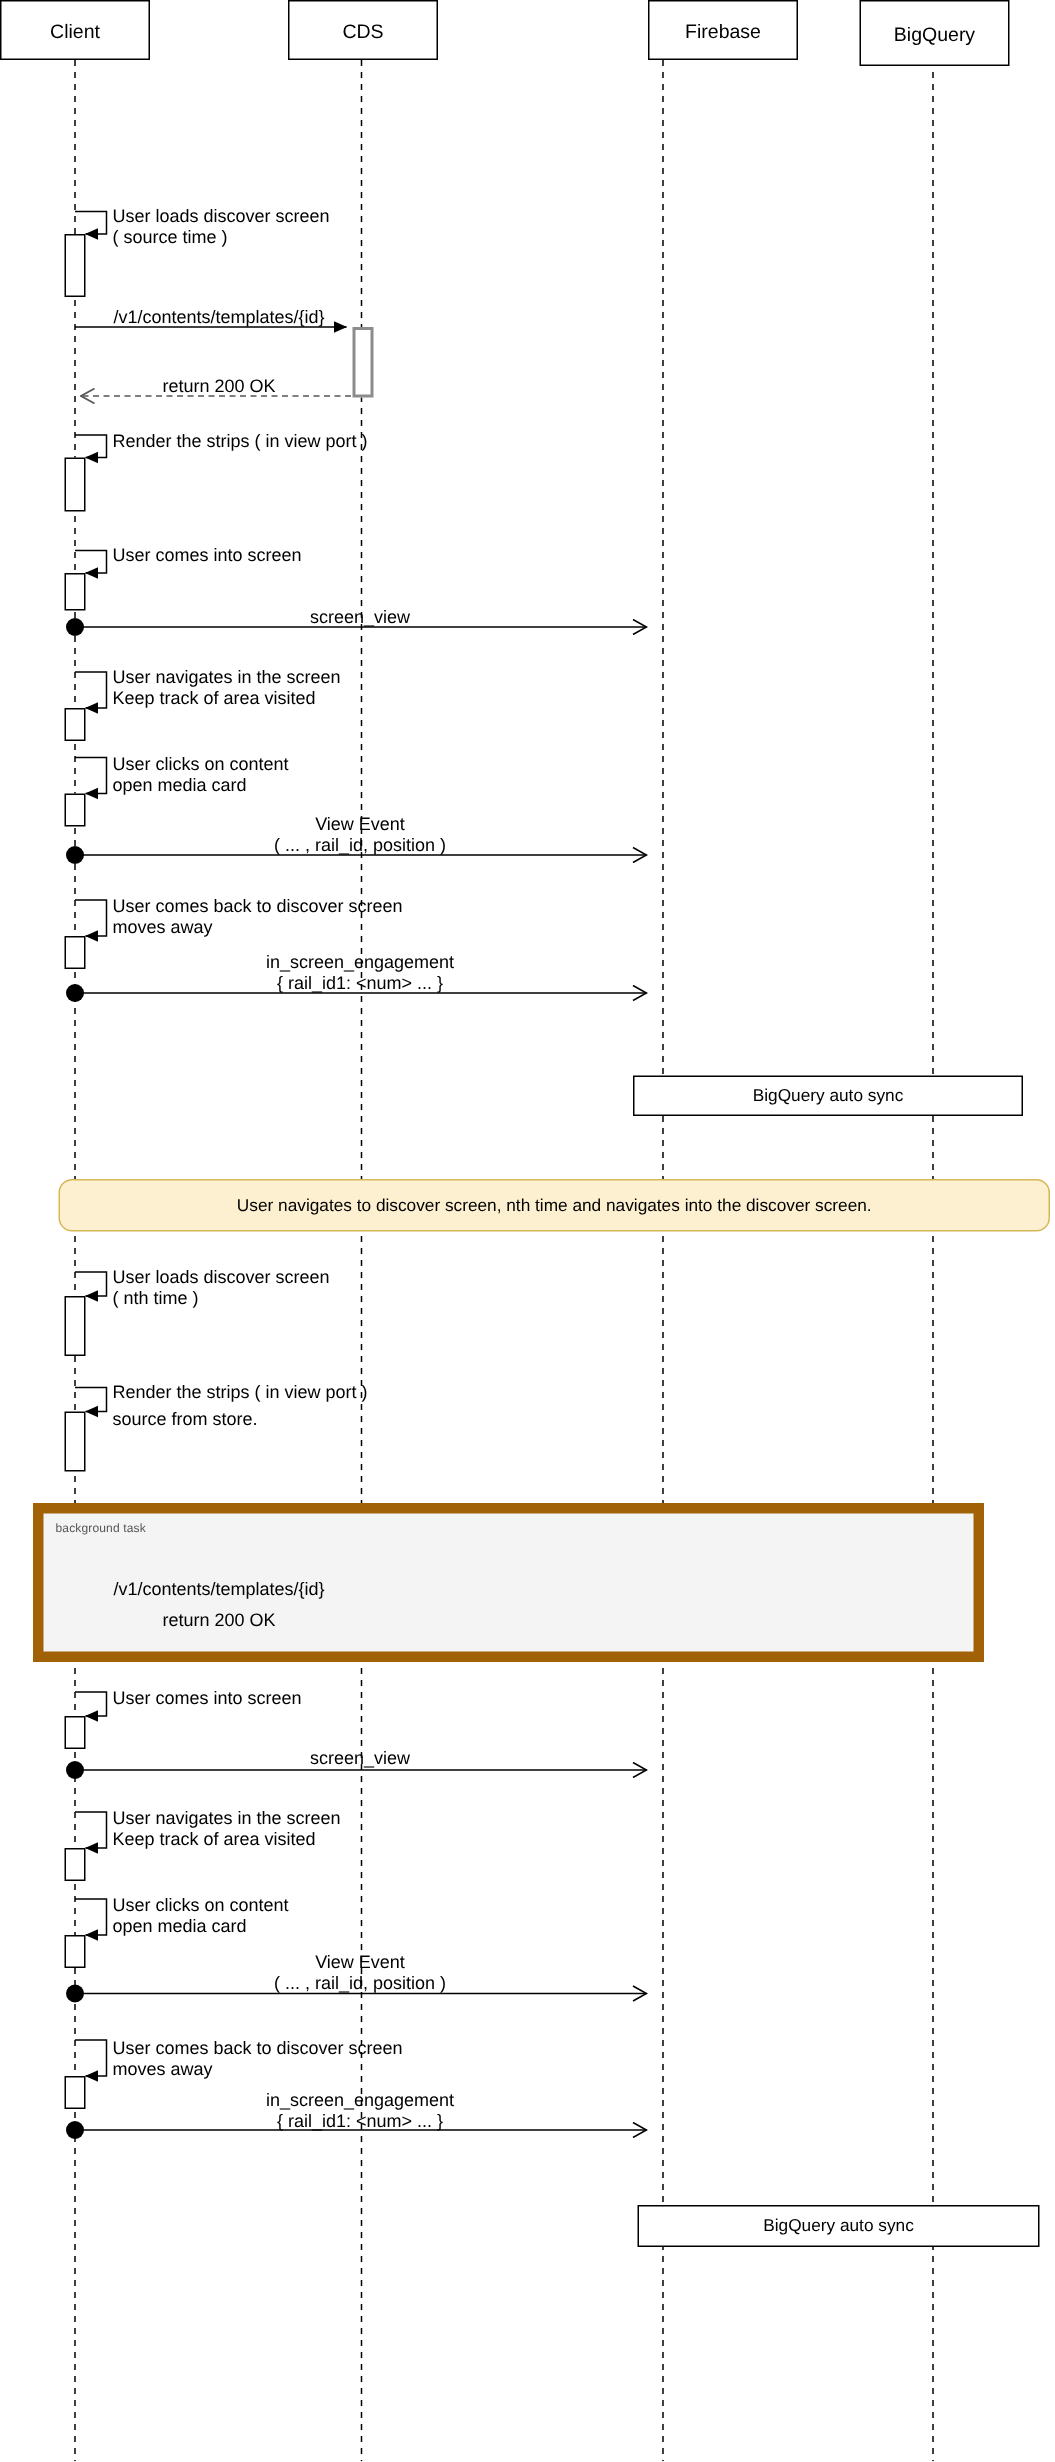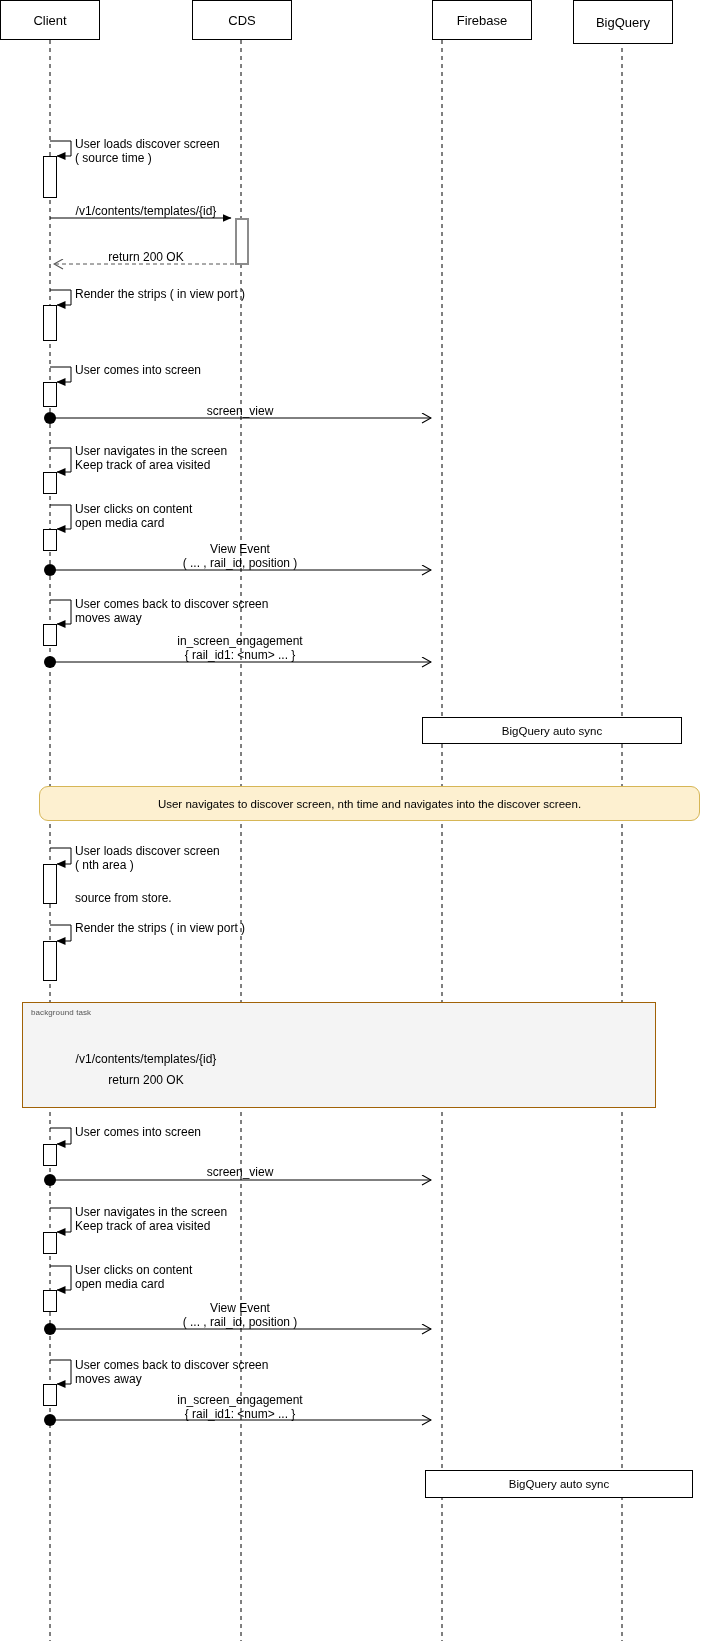--- a/index.html
+++ b/index.html
@@ -60,21 +60,21 @@
     align-items:center;
     justify-content:center;
     font-size:11.5px;
     color:#000000;
   }
   
   .fragment{
     position:absolute;
     box-sizing:border-box;
     background:#f4f4f4;
-    border:1px solid #a16207;
+    border:7px solid #a16207;
   }
   .fragment-label{
     position:absolute;
     font-size:8px;
     color:#555555;
     left:8px;
     top:5px;
     letter-spacing:.1px;
   }
   
@@ -283,24 +283,24 @@
 
   <div class="act" style="left:43px;top:864px;width:14px;height:40px;"></div>
   <div class="act" style="left:43px;top:941px;width:14px;height:40px;"></div>
   <div class="act-remote" style="left:235px;top:1066px;width:14px;height:24px;"></div>
   <div class="act" style="left:43px;top:1144px;width:14px;height:22px;"></div>
   <div class="act" style="left:43px;top:1232px;width:14px;height:22px;"></div>
   <div class="act" style="left:43px;top:1290px;width:14px;height:22px;"></div>
   <div class="act" style="left:43px;top:1384px;width:14px;height:22px;"></div>
 
   <div class="msg-label left" style="left:75px;top:845px;">User loads discover screen</div>
-  <div class="msg-label left" style="left:75px;top:859px;">( nth area )</div>
+  <div class="msg-label left" style="left:75px;top:859px;">( nth time )</div>
 
   <div class="msg-label left" style="left:75px;top:922px;">Render the strips ( in view port )</div>
-  <div class="msg-label left" style="left:75px;top:892px;">source from store.</div>
+  <div class="msg-label left" style="left:75px;top:940px;">source from store.</div>
 
   <div class="fragment" style="left:22px;top:1002px;width:634px;height:106px;">
     <div class="fragment-label">background task</div>
   </div>
 
   <div class="msg-label center" style="left:146px;top:1053px;">/v1/contents/templates/{id}</div>
   <div class="msg-label center" style="left:146px;top:1074px;">return 200 OK</div>
 
   <div class="msg-label left" style="left:75px;top:1126px;">User comes into screen</div>
 

